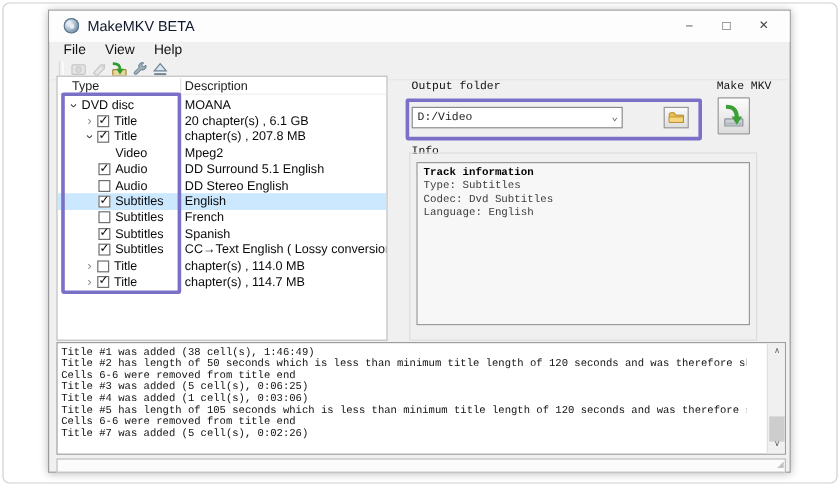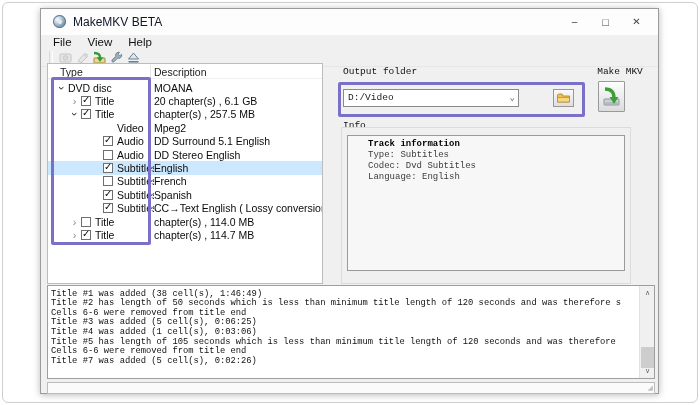--- a/index.html
+++ b/index.html
@@ -43,21 +43,21 @@
   .th-desc { position:absolute; left:106px; top:2px; }
   .th-sep  { position:absolute; left:102px; top:1px; height:13px; border-left:1px solid #e4e4e4; }
   .tree-header::after { content:""; position:absolute; left:0; bottom:0; width:100%; border-bottom:1px solid #efefef; }
 
   .tree-rows { position:absolute; left:0; top:17px; width:100%; }
   .tree-row { display:flex; height:13.4px; align-items:center; font-size:10.5px; color:#0a0a0a; white-space:nowrap; }
   .tree-row.selected { background:var(--sel-color,#cce8ff); }
   .cell-type { width:106px; flex:none; display:flex; align-items:center; overflow:hidden; }
   .lvl0 .cell-type { padding-left:7px; }
   .lvl1 .cell-type { padding-left:20px; }
-  .lvl2 .cell-type { padding-left:42px; }
+  .lvl2 .cell-type { padding-left:21px; }
   .cell-desc { flex:1; overflow:hidden; }
   .exp { width:13px; flex:none; text-align:center; font-size:11px; line-height:12px; color:#8a8a8a; }
   .exp.expanded { transform:rotate(90deg); color:#333; }
   .exp.none { visibility:hidden; }
   .cb { width:10px; height:10px; flex:none; border:1px solid #6f6f6f; background:#fff;
         margin-right:4px; position:relative; }
   .cb.checked::after { content:"✓"; position:absolute; left:0px; top:-3px; font-size:10px; color:#0b0b0b; }
   .cb.none { border-color:transparent; background:transparent; }
   .tlabel { overflow:hidden; }
 
@@ -72,21 +72,21 @@
                 display:flex; align-items:center; justify-content:center; }
   .mkv-label { position:absolute; left:550px; top:57px; width:58px; text-align:center; font-size:9.5px; color:#111; }
   .mkv-btn { position:absolute; left:557px; top:72px; width:27px; height:31px;
              border:1px solid #9a9a9a; background:linear-gradient(#fdfdfd,#dcdcdc);
              display:flex; align-items:center; justify-content:center; border-radius:1px; }
 
   .info-label { position:absolute; left:302px; top:111px; font-size:9.5px; color:#111; }
   .info-group { position:absolute; left:300px; top:118px; width:290px; height:157px;
                 border:1px solid #dcdcdc; }
   .info-box { position:absolute; left:306px; top:126px; width:278px; height:136px;
-              background:#f7f7f7; border:1px solid #9a9a9a; padding:3px 20px;
+              background:#f7f7f7; border:1px solid #9a9a9a; padding:3px 5px;
               font-size:9px; line-height:11px; color:#3c3c3c; }
   .info-title { font-weight:bold; color:#000; }
 
   
   .log-box { position:absolute; left:6px; top:276px; width:608px; height:94px;
              background:#fff; border:1px solid #9e9e9e; overflow:hidden; }
   .log-lines { position:absolute; left:3px; top:1px; right:32px; font-size:8.8px; line-height:9.6px;
                color:#111; white-space:nowrap; overflow:hidden; }
   .log-line:first-child { margin-top:-7px; }
   .scrollbar { position:absolute; right:0; top:0; width:15px; height:100%; background:#f0f0f0;
@@ -180,21 +180,21 @@
               <span class="tlabel">Title</span>
             </div>
             <div class="cell-desc">20 chapter(s) , 6.1 GB</div>
           </div>
           <div class="tree-row lvl1">
             <div class="cell-type">
               <span class="exp expanded">›</span>
               <span class="cb checked"></span>
               <span class="tlabel">Title</span>
             </div>
-            <div class="cell-desc">chapter(s) , 257.5 MB</div>
+            <div class="cell-desc">chapter(s) , 207.8 MB</div>
           </div>
           <div class="tree-row lvl2">
             <div class="cell-type">
               <span class="exp none"></span>
               <span class="cb none"></span>
               <span class="tlabel">Video</span>
             </div>
             <div class="cell-desc">Mpeg2</div>
           </div>
           <div class="tree-row lvl2">

